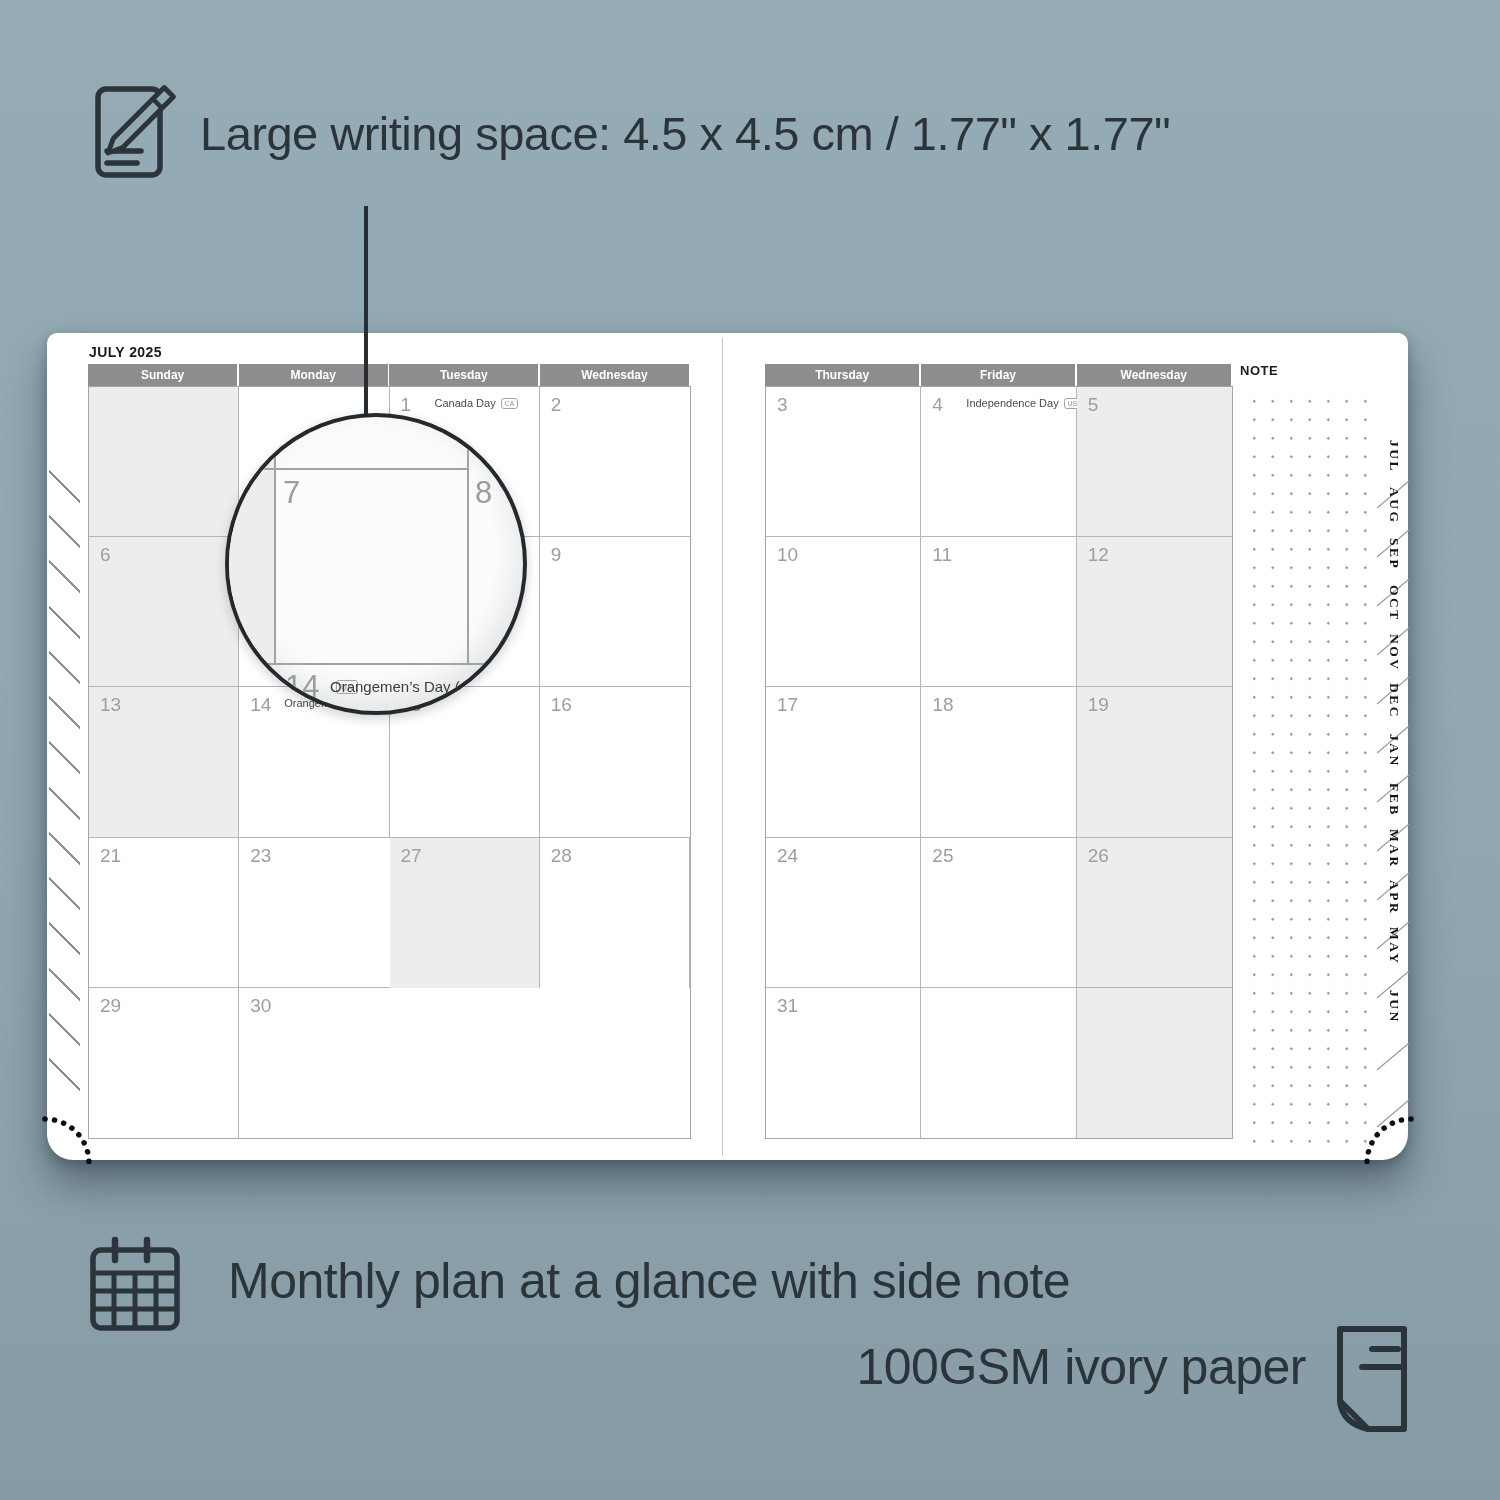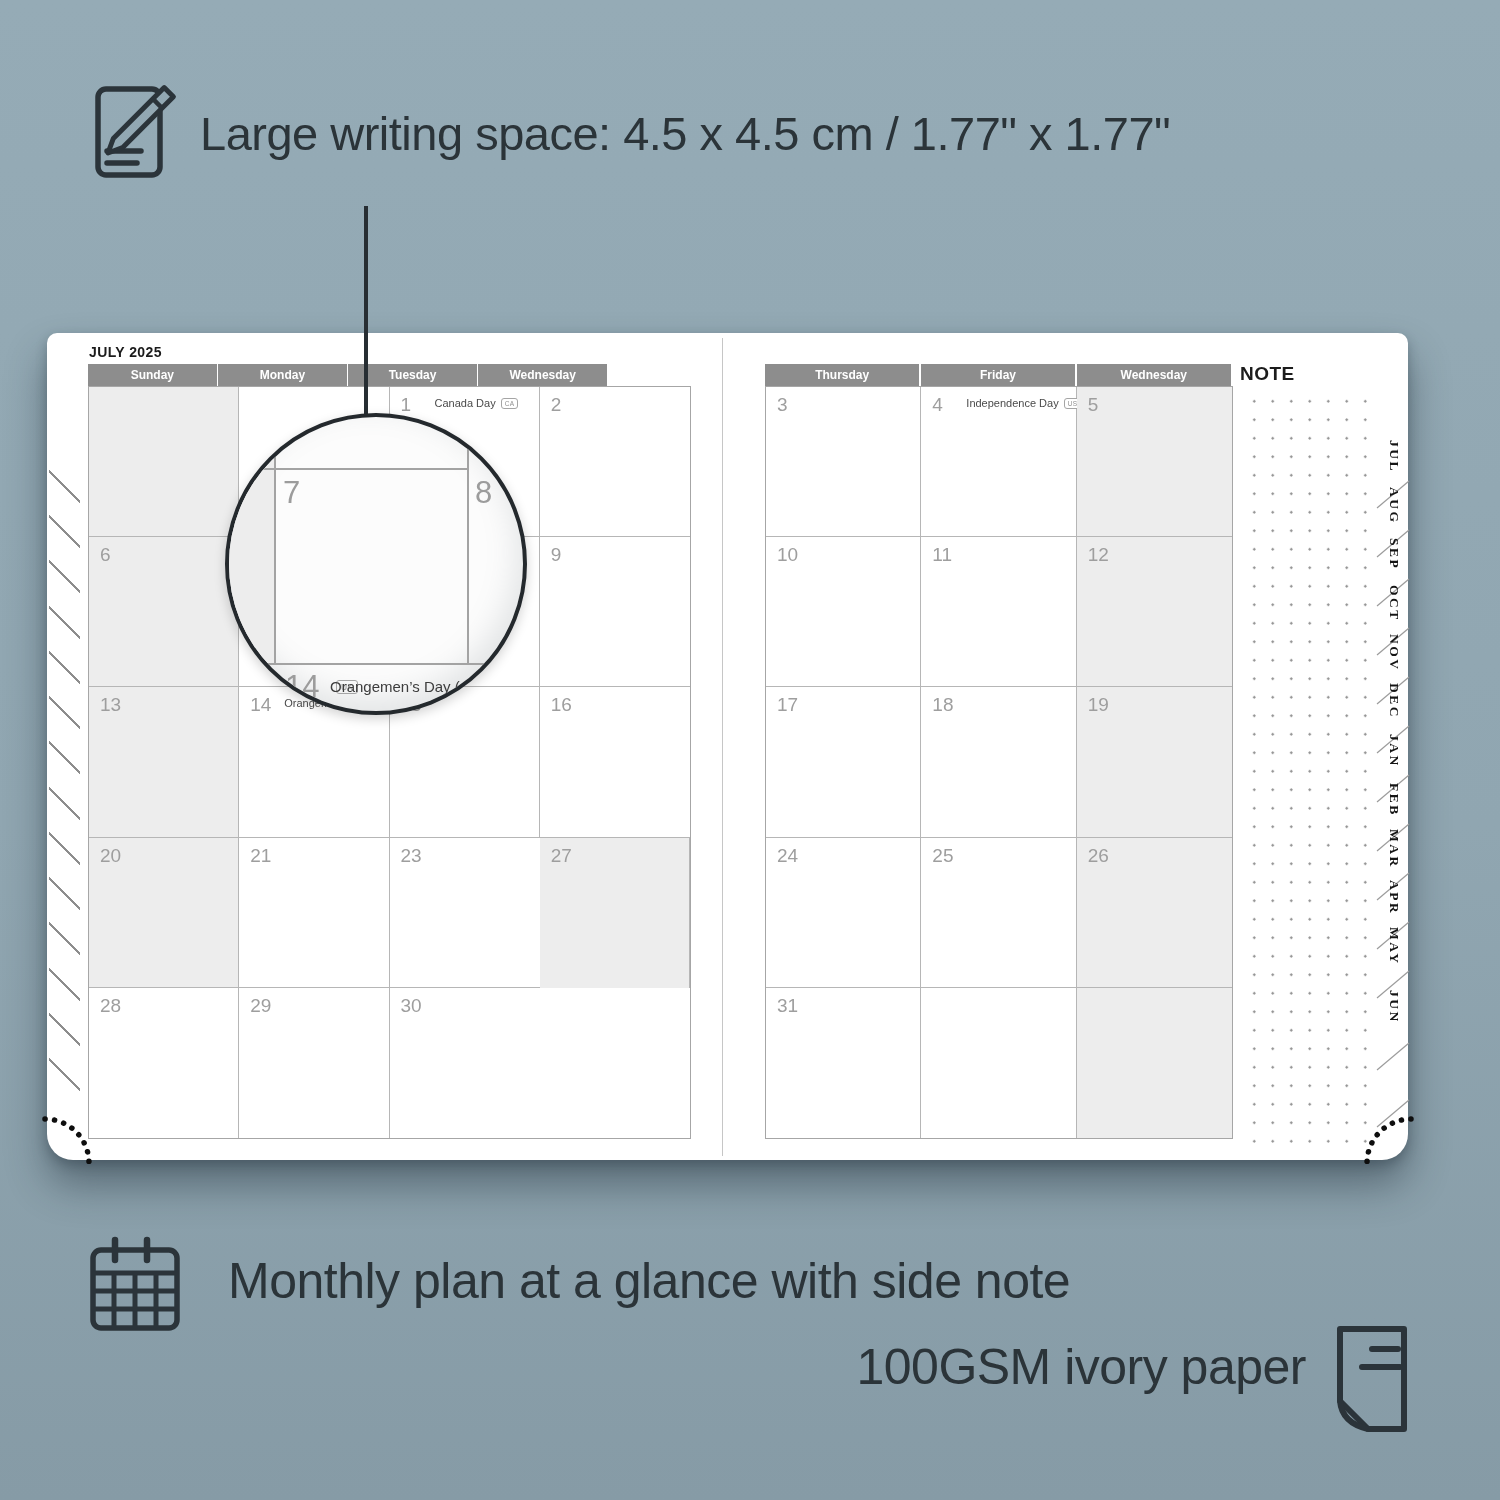--- a/index.html
+++ b/index.html
@@ -19,34 +19,34 @@
 
   
   .page{position:absolute;left:47px;top:333px;width:1361px;height:827px;background:#fff;
     border-radius:10px 10px 26px 26px;
     box-shadow:0 24px 40px rgba(26,41,51,.45),0 5px 12px rgba(26,41,51,.28);}
   .hatch{position:absolute;left:49px;top:458px;width:31px;height:645px;
     background:repeating-linear-gradient(45deg,rgba(0,0,0,0) 0 30px,#8d8d8d 30px 32px);}
   .month-title{position:absolute;left:89px;top:344px;font-size:14px;font-weight:bold;color:#1b1b1b;letter-spacing:.4px;}
   .head{position:absolute;display:grid;gap:1.5px;}
   .head-cell{background:#8d8d8d;color:#fff;font-size:12px;font-weight:bold;text-align:center;line-height:22px;}
-  #left-grid-head{left:88px;top:364px;width:519px;height:22px;grid-template-columns:repeat(4,1fr);}
+  #left-grid-head{left:88px;top:364px;width:601px;height:22px;grid-template-columns:repeat(4,1fr);}
   #right-grid-head{left:765px;top:364px;width:466px;height:22px;grid-template-columns:repeat(3,1fr);}
   .gbody{position:absolute;display:grid;border:1px solid #a6a6a6;background:#fff;}
   #left-grid-body{left:88px;top:386px;width:601px;height:751px;grid-template-columns:repeat(4,1fr);grid-template-rows:repeat(5,1fr);}
   #right-grid-body{left:765px;top:386px;width:466px;height:751px;grid-template-columns:repeat(3,1fr);grid-template-rows:repeat(5,1fr);}
   .cell{position:relative;border-right:1px solid #b6b6b6;border-bottom:1px solid #b6b6b6;background:#fff;}
   .cell.last-col{border-right:none;} .cell.last-row{border-bottom:none;text-align:right;}
   .cell.shaded{background:#ededed;}
   .daynum{position:absolute;top:7px;left:11px;font-size:19px;color:#9e9e9e;}
   .holiday{position:absolute;top:10px;left:45px;font-size:11px;color:#4a4a4a;white-space:nowrap;}
   .badge{display:inline-block;border:1px solid #a5a5a5;border-radius:3px;font-size:6.5px;color:#8f8f8f;
     padding:1px 3px;margin-left:5px;vertical-align:1px;letter-spacing:.3px;background:#fff;}
   .spine{position:absolute;left:722px;top:338px;width:1px;height:818px;background:#c6c6c6;}
-  .note-label{position:absolute;left:1240px;top:363px;font-size:19px;font-weight:bold;color:#1c1c1c;letter-spacing:.5px;}
+  .note-label{position:absolute;left:1240px;top:363px;font-size:13px;font-weight:bold;color:#1c1c1c;letter-spacing:.5px;}
   .dot-grid{position:absolute;left:1240px;top:386px;width:136px;height:760px;
     background-image:radial-gradient(circle,#8f8f8f 1.2px,rgba(0,0,0,0) 1.4px);
     background-size:18.5px 18.5px;background-position:5px 6px;}
   .tab{position:absolute;left:1381px;width:26px;display:flex;align-items:center;justify-content:center;
     writing-mode:vertical-rl;font-family:"Liberation Serif",serif;font-weight:bold;font-size:13.5px;
     letter-spacing:2.5px;color:#151515;}
   #tab-sep{position:absolute;left:1376px;top:400px;}
 
   
   .pointer{position:absolute;left:364px;top:206px;width:4px;height:214px;background:#272e33;z-index:5;}
@@ -118,23 +118,20 @@
       </div>
       <div class="cell">
         <span class="daynum">14</span>
         <span class="holiday">Orangemen’s Day (n.i.)<span class="badge">UK</span></span>
       </div>
       <div class="cell">
         <span class="daynum">15</span>
       </div>
       <div class="cell last-col">
         <span class="daynum">16</span>
-      </div>
-      <div class="cell shaded">
-        <span class="daynum">20</span>
       </div>
       <div class="cell">
         <span class="daynum">21</span>
       </div>
       <div class="cell last-col">
         <span class="daynum">23</span>
       </div>
       <div class="cell shaded last-row">
         <span class="daynum">27</span>
       </div>

